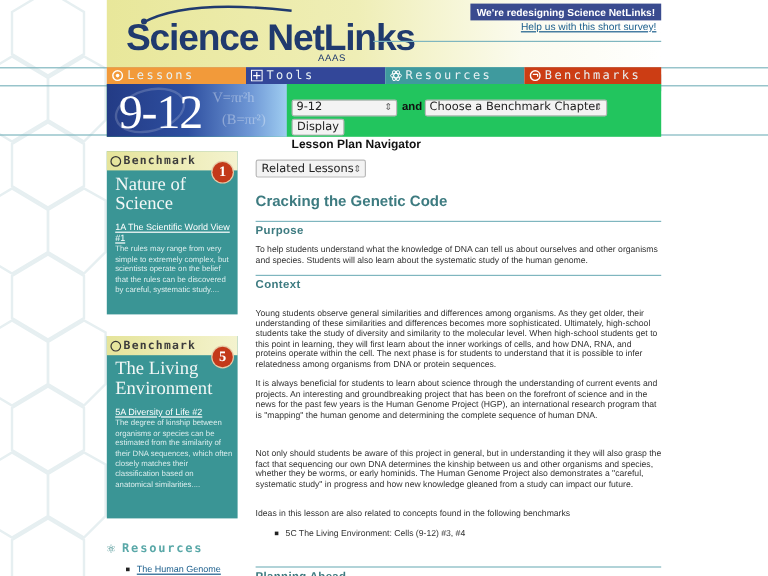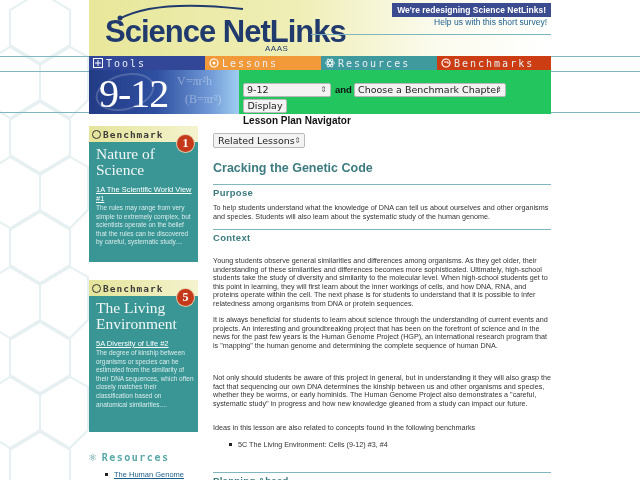--- a/index.html
+++ b/index.html
@@ -16,21 +16,21 @@
     background: linear-gradient(90deg, #e8e79a 0%, #efeeb6 45%, #fbfbee 75%, #ffffff 100%); }
   .logo-swoosh { position: absolute; left: 26px; top: 3px; width: 130px; height: 20px; }
   .logo-text { position: absolute; left: 16px; top: 14px; font-family: "Liberation Sans", sans-serif;
     font-weight: bold; font-size: 31px; letter-spacing: -1px; color: #203a6e; }
   .logo-aaas { position: absolute; left: 176px; top: 44px; font-family: Liberation Sans, sans-serif;
     font-size: 8px; color: #203a6e; letter-spacing: 0.5px; }
   .logo-line { position: absolute; left: 222px; top: 34px; width: 240px; height: 1px; background: #7fb6bf; }
 
   .redesign { position: absolute; right: 0; top: 3px; background: #3a4b8f; color: #fff;
     font-size: 8.5px; font-weight: bold; padding: 2px 5px; }
-  .survey { position: absolute; right: 4px; top: 17px; font-size: 8.5px; color: #1b5e8c; }
+  .survey { position: absolute; right: 4px; top: 17px; font-size: 8.5px; color: #1b5e8c; text-decoration: underline; }
   .toplinks { position: absolute; right: 0; top: 34px; display: flex; gap: 15px;
     font-family: "DejaVu Sans Mono", monospace; font-size: 10px; color: #2b6a6e; padding-right: 4px;
     border-right: 1px solid #7fb6bf; height: 14px; line-height: 16px; margin-top: 28px; }
 
   
   .navbar { position: absolute; left: 0; top: 56px; width: 462px; height: 14px; display: flex; }
   .nav-item { height: 14px; display: flex; align-items: center; padding-left: 4px; color: #e8f1f3;
     font-family: "DejaVu Sans Mono", monospace; font-size: 10px; letter-spacing: 2px; }
   .nav-item .ic { width: 10px; height: 10px; margin-right: 3px; display: inline-block; }
   .nav-lessons { width: 116px; background: #f29a3a; }
@@ -132,33 +132,33 @@
     <div class="redesign">We're redesigning Science NetLinks!</div>
     <a class="survey">Help us with this short survey!</a>
     <div class="toplinks">
       <span>Search</span>
       <span>AboutSNL</span>
       <span>Email</span>
     </div>
   </div>
 
   <div class="navbar">
+    <div class="nav-item nav-lessons">
+      <svg class="ic" viewBox="0 0 10 10">
+          <circle cx="5" cy="5" r="4" fill="none" stroke="#fff" stroke-width="1.2"></circle>
+          <circle cx="5" cy="5" r="1.5" fill="#fff"></circle>
+        </svg>
+      <span>Lessons</span>
+    </div>
     <div class="nav-item nav-tools">
       <svg class="ic" viewBox="0 0 10 10">
           <rect x="0.5" y="0.5" width="9" height="9" fill="none" stroke="#fff"></rect>
           <path d="M5 2v6M2 5h6" stroke="#fff"></path>
         </svg>
       <span>Tools</span>
-    </div>
-    <div class="nav-item nav-lessons">
-      <svg class="ic" viewBox="0 0 10 10">
-          <circle cx="5" cy="5" r="4" fill="none" stroke="#fff" stroke-width="1.2"></circle>
-          <circle cx="5" cy="5" r="1.5" fill="#fff"></circle>
-        </svg>
-      <span>Lessons</span>
     </div>
     <div class="nav-item nav-resources">
       <svg class="ic" viewBox="0 0 10 10">
           <ellipse cx="5" cy="5" rx="4.5" ry="1.8" fill="none" stroke="#fff" stroke-width="0.8"></ellipse>
           <ellipse cx="5" cy="5" rx="4.5" ry="1.8" fill="none" stroke="#fff" stroke-width="0.8" transform="rotate(60 5 5)"></ellipse>
           <ellipse cx="5" cy="5" rx="4.5" ry="1.8" fill="none" stroke="#fff" stroke-width="0.8" transform="rotate(-60 5 5)"></ellipse>
         </svg>
       <span>Resources</span>
     </div>
     <div class="nav-item nav-benchmarks">

